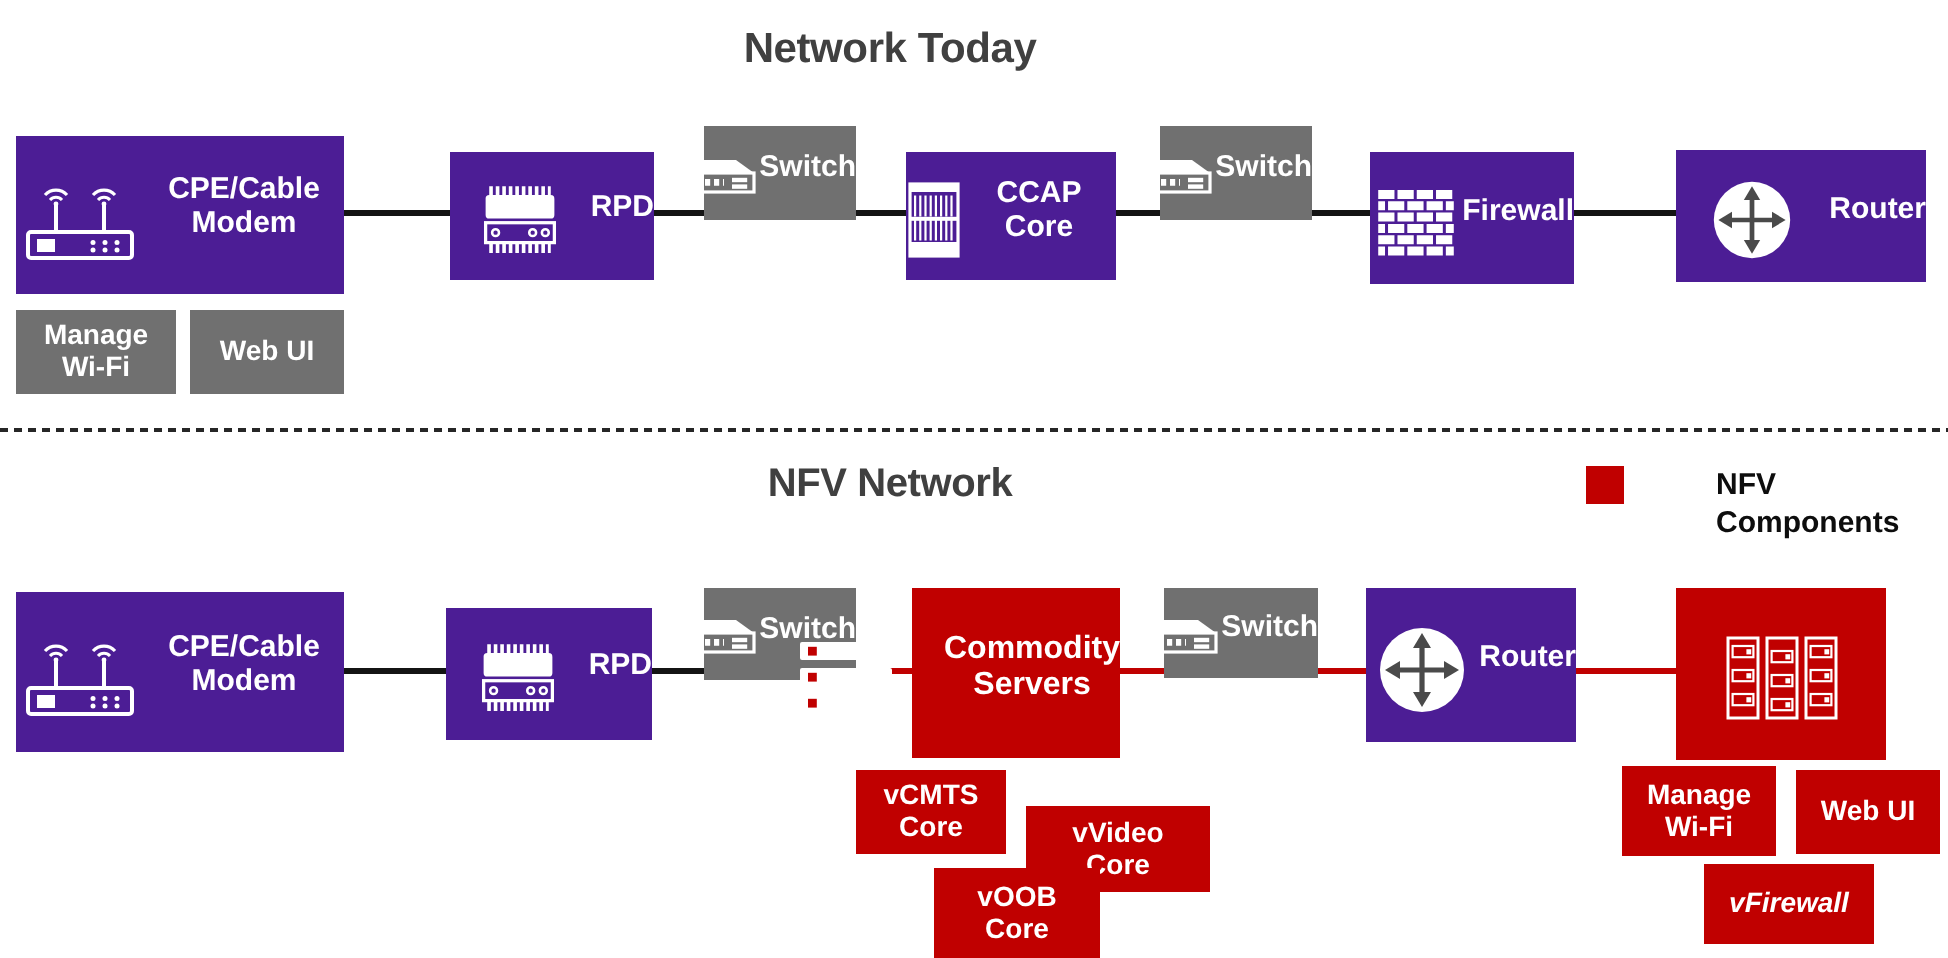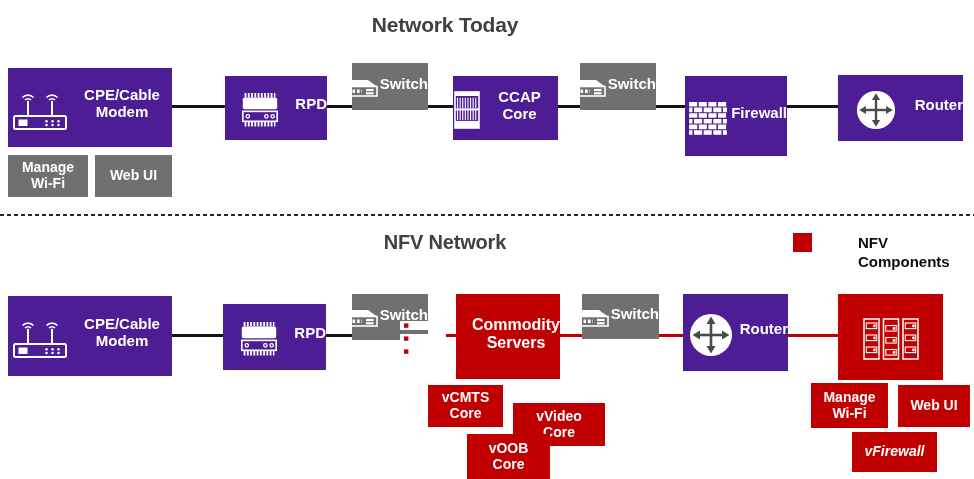--- a/index.html
+++ b/index.html
@@ -215,21 +215,21 @@
 
   <div class="box mid" style="left:580px; top:63px; width:76px; height:47px;">
     <div class="icon-wrap">
         <svg width="52" height="22">
           <use href="#sym-switch"></use>
         </svg>
       </div>
     <div class="lbl f15" style="padding-bottom:4px;">Switch</div>
   </div>
 
-  <div class="box dark" style="left:685px; top:76px; width:102px; height:80px;">
+  <div class="box dark" style="left:685px; top:76px; width:102px; height:66px;">
     <div class="icon-wrap">
         <svg width="40" height="34">
           <use href="#sym-firewall"></use>
         </svg>
       </div>
     <div class="lbl f15" style="padding-bottom:5px;">Firewall</div>
   </div>
 
   <div class="box dark" style="left:838px; top:75px; width:125px; height:66px;">
     <div class="icon-wrap">

